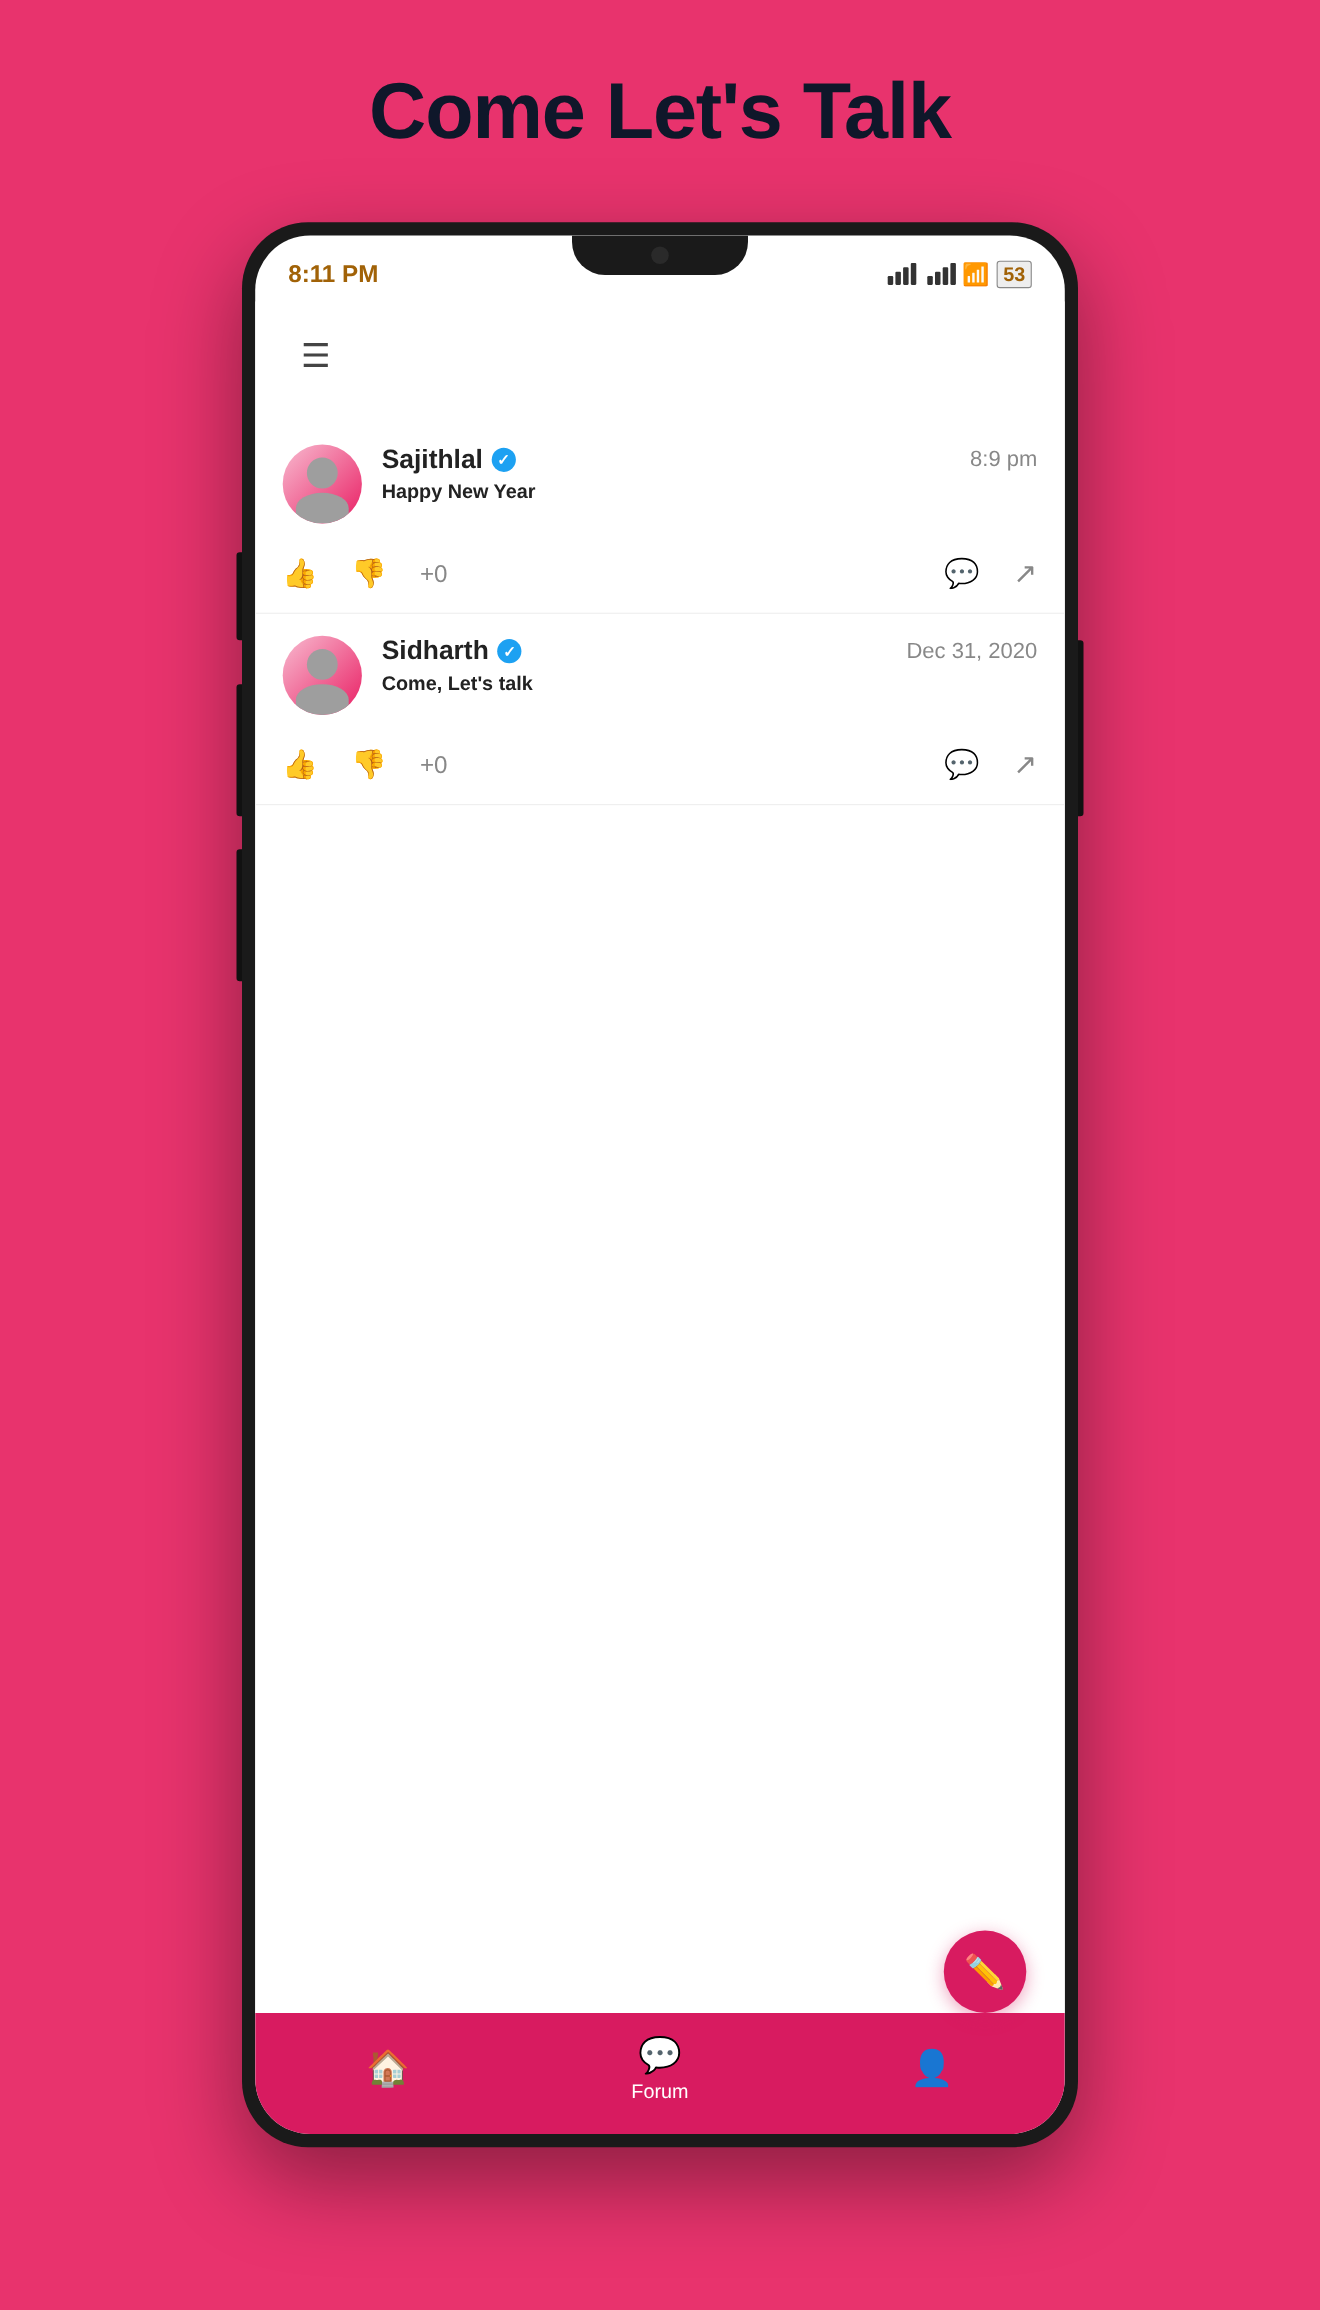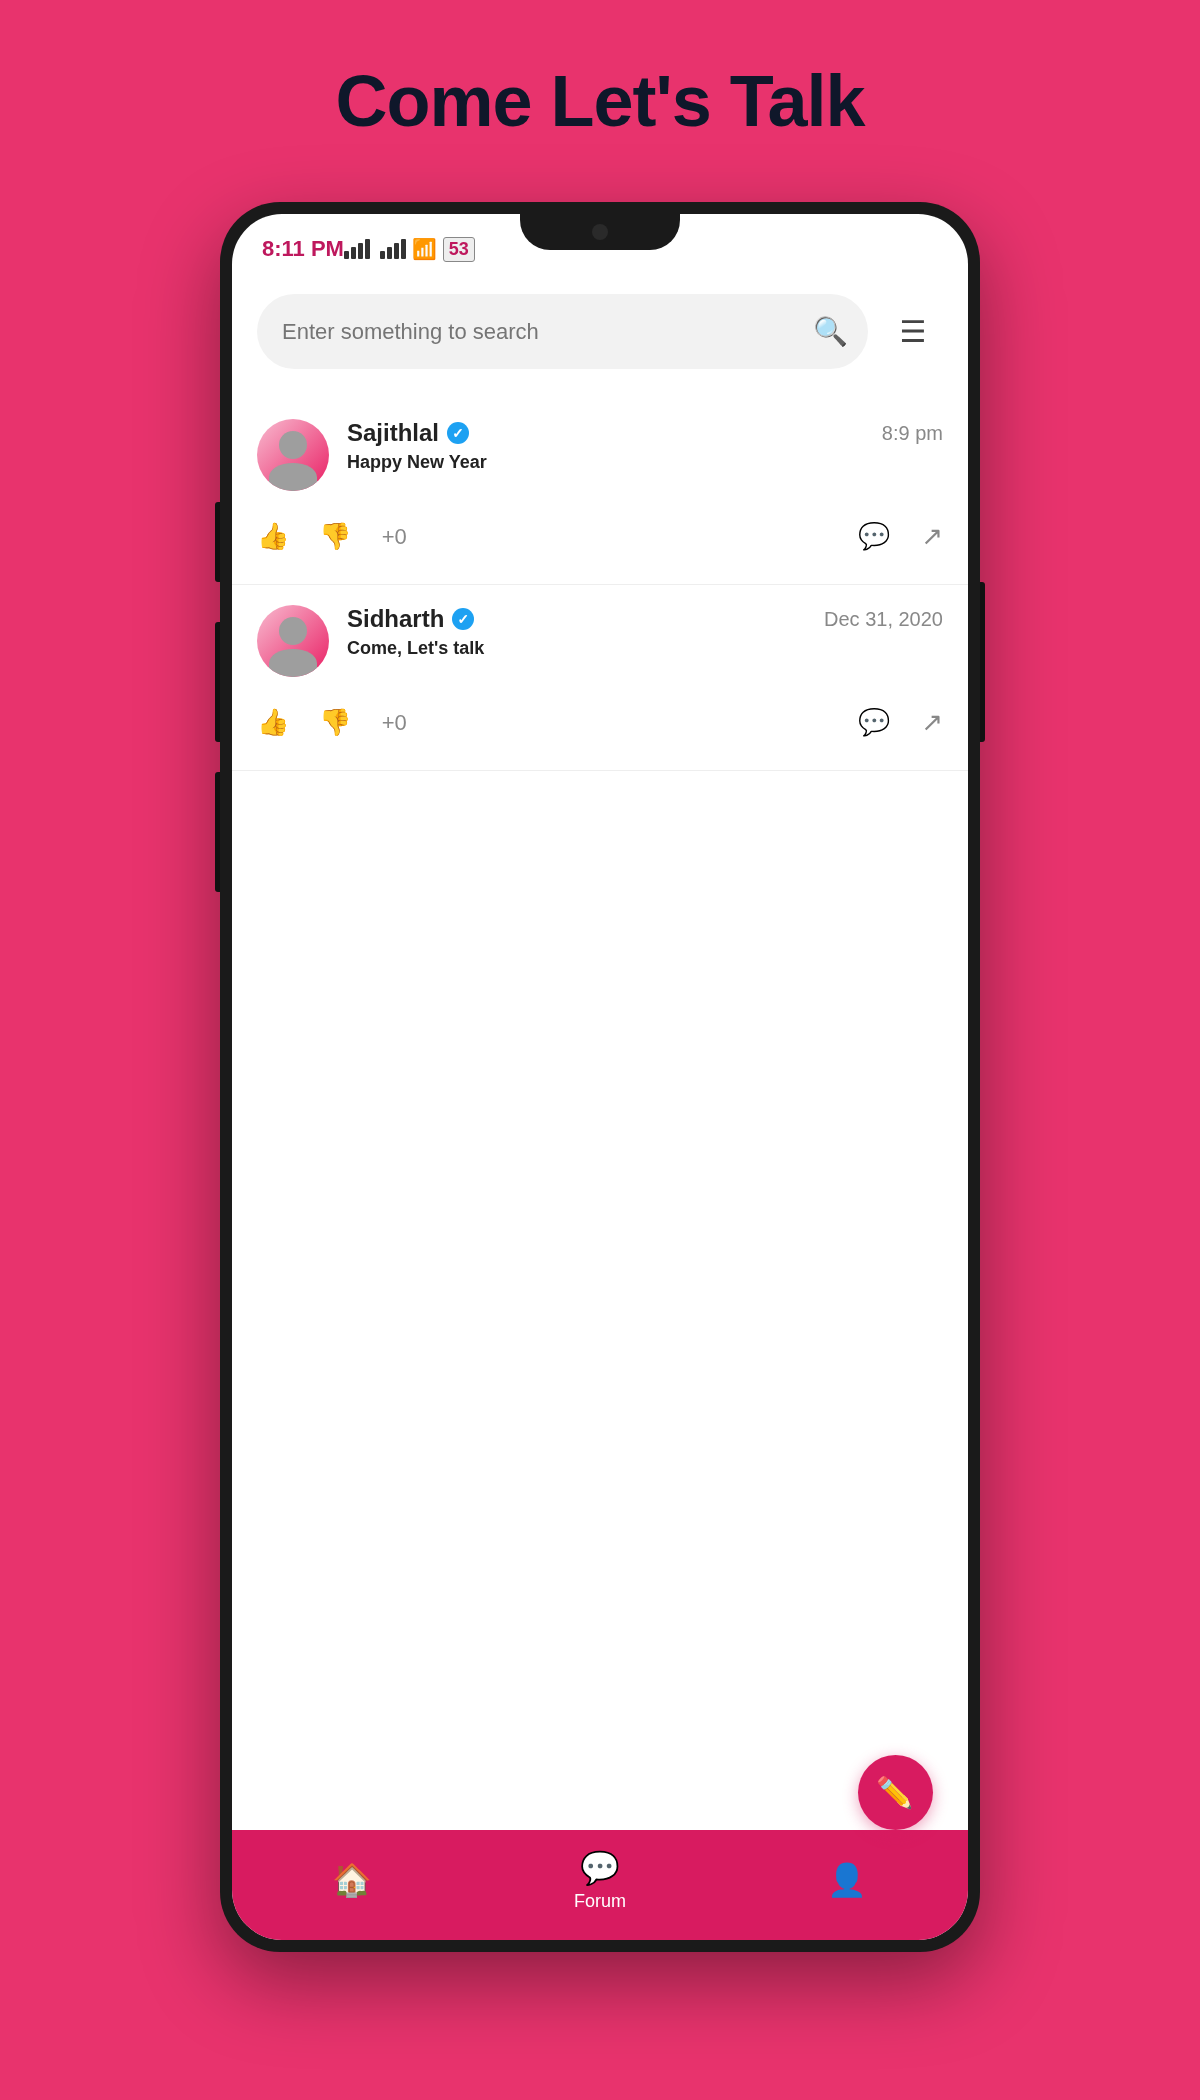--- a/index.html
+++ b/index.html
@@ -68,26 +68,26 @@
       top: 10px;
       left: 50%;
       transform: translateX(-50%);
     }
 
     
     .status-bar {
       height: 60px;
       display: flex;
       align-items: center;
-      justify-content: flex-start;
+      justify-content: space-between;
       padding: 0 30px;
       padding-top: 10px;
       font-size: 22px;
       font-weight: 600;
-      color: #be185d;
+      color: #a16207;
       flex-shrink: 0;
     }
 
     .status-time {
       font-weight: 700;
     }
 
     .status-icons {
       display: flex;
       align-items: center;
@@ -177,21 +177,21 @@
     }
 
     
     .posts-list {
       flex: 1;
       overflow-y: auto;
       padding: 10px 0;
     }
 
     .post-item {
-      padding: 20px 25px 22px 25px;
+      padding: 20px 25px 10px 25px;
       border-bottom: 1px solid #eee;
     }
 
     .post-header {
       display: flex;
       align-items: flex-start;
       gap: 18px;
       margin-bottom: 12px;
     }
 
@@ -436,24 +436,20 @@
           <div class="bar" style="height:20px"></div>
         </div>
         <span class="wifi-icon">📶</span>
         <span class="battery-icon">53</span>
       </div>
     </div>
 
     <div class="screen-content">
 
       <div class="search-bar-row">
-        <div class="search-input-wrap">
-          <input type="text" placeholder="Enter something to search" style="">
-          <span class="search-icon-btn">🔍</span>
-        </div>
         <div class="filter-btn">
           <span class="filter-icon">☰</span>
         </div>
       </div>
 
       <div class="posts-list">
 
         <div class="post-item">
           <div class="post-header">
             <div class="avatar">

